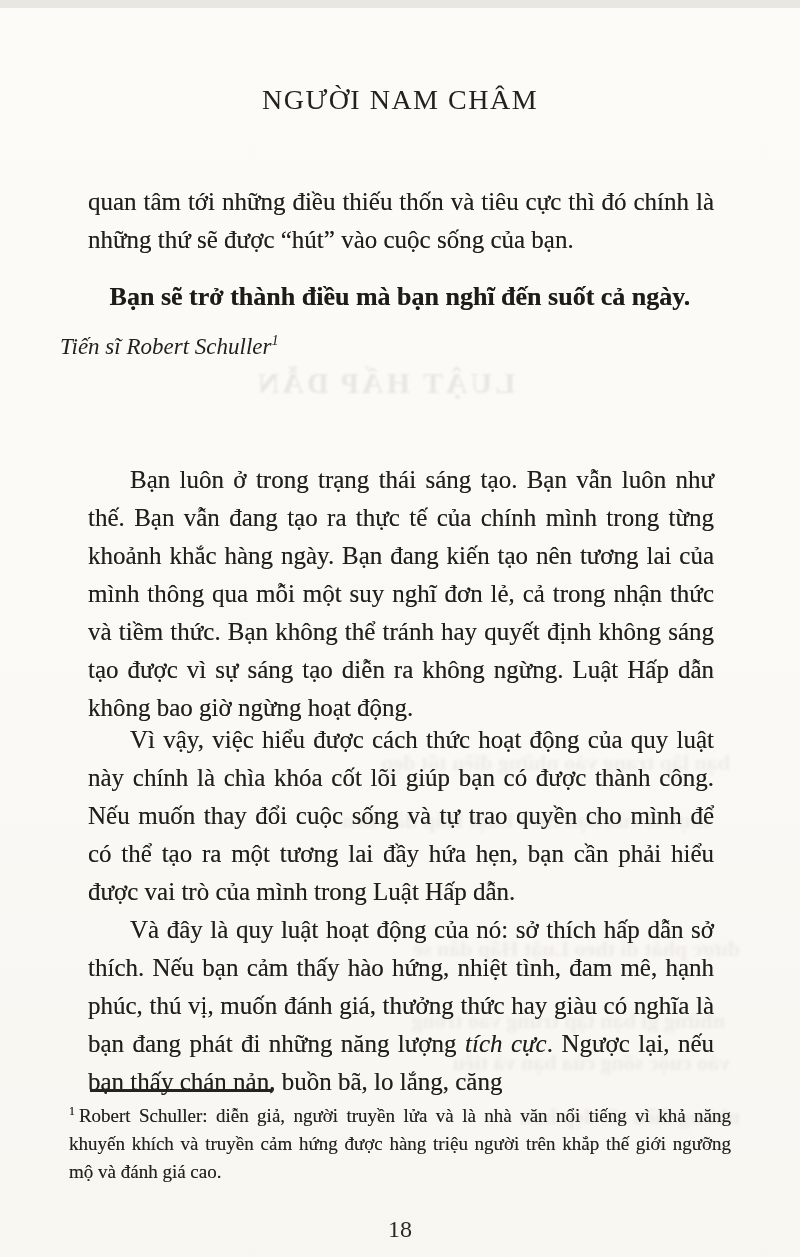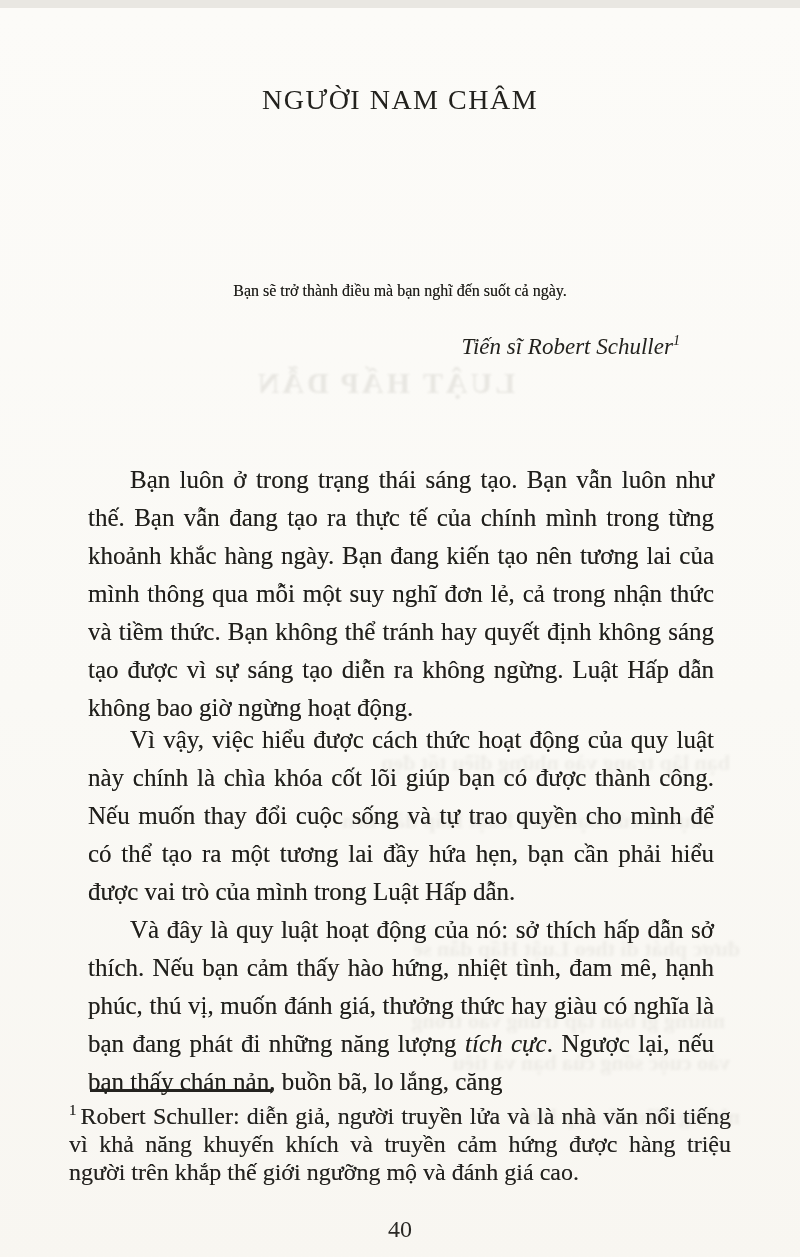--- a/index.html
+++ b/index.html
@@ -43,31 +43,31 @@
   .p-continuation { top: 150px; }
   .p-always       { top: 428px; }
   .p-therefore    { top: 688px; }
   .p-rule         { top: 878px; }
   .pull-quote {
     position: absolute;
     top: 274px;
     left: 60px;
     right: 60px;
     text-align: center;
-    font-weight: normal;
-    font-size: 16px;
+    font-weight: bold;
+    font-size: 26px;
     color: #1d1c18;
     text-shadow: 0 0 0.5px rgba(29,28,24,0.6);
   }
   .attribution {
     position: absolute;
     top: 326px;
     left: 60px;
     right: 120px;
-    text-align: right;
+    text-align: left;
     font-style: italic;
     font-size: 23px;
     color: #23221e;
   }
   sup.note-ref {
     font-size: 0.62em;
     vertical-align: super;
     line-height: 0;
   }
   .italic-inline { font-style: italic; }
@@ -78,21 +78,21 @@
     left: 90px;
     width: 182px;
     height: 3px;
     background: #24231f;
   }
   .footnote {
     position: absolute;
     top: 1094px;
     left: 69px;
     width: 662px;
-    font-size: 24px;
+    font-size: 19px;
     line-height: 28px;
     text-align: justify;
     color: #23221f;
     text-shadow: 0 0 0.4px rgba(35,34,31,0.5);
   }
   .footnote sup.note-ref { margin-right: 4px; }
   .page-number {
     position: absolute;
     top: 1208px;
     left: 0;
@@ -138,29 +138,30 @@
   <div class="bleed bleed-title">LUẬT HẤP DẪN</div>
   <div class="bleed bleed-line bl1">bạn lập trang vào những điều tốt đẹp</div>
   <div class="bleed bleed-line bl2">thực tế của bạn theo Luật Hấp dẫn nên</div>
   <div class="bleed bleed-line bl3">được phát đi theo Luật Hấp dẫn sẽ</div>
   <div class="bleed bleed-line bl4">những gì bạn tập trung vào trong</div>
   <div class="bleed bleed-line bl5">vào cuộc sống của bạn và tiêu</div>
   <div class="bleed bleed-line bl6">những điều tốt đẹp hơn</div>
 
   <div class="running-head">NGƯỜI NAM CHÂM</div>
 
+  <p class="body-par p-continuation">quan tâm tới những điều thiếu thốn và tiêu cực thì đó chính là những thứ sẽ được “hút” vào cuộc sống của bạn.</p>
 
   <div class="pull-quote">Bạn sẽ trở thành điều mà bạn nghĩ đến suốt cả ngày.</div>
 
   <div class="attribution"><span>Tiến sĩ Robert Schuller</span><sup class="note-ref">1</sup></div>
 
   <p class="body-par indent p-always">Bạn luôn ở trong trạng thái sáng tạo. Bạn vẫn luôn như thế. Bạn vẫn đang tạo ra thực tế của chính mình trong từng khoảnh khắc hàng ngày. Bạn đang kiến tạo nên tương lai của mình thông qua mỗi một suy nghĩ đơn lẻ, cả trong nhận thức và tiềm thức. Bạn không thể tránh hay quyết định không sáng tạo được vì sự sáng tạo diễn ra không ngừng. Luật Hấp dẫn không bao giờ ngừng hoạt động.</p>
 
   <p class="body-par indent p-rule"><span>Và đây là quy luật hoạt động của nó: sở thích hấp dẫn sở thích. Nếu bạn cảm thấy hào hứng, nhiệt tình, đam mê, hạnh phúc, thú vị, muốn đánh giá, thưởng thức hay giàu có nghĩa là bạn đang phát đi những năng lượng </span><span class="italic-inline">tích cực</span><span>. Ngược lại, nếu bạn thấy chán nản, buồn bã, lo lắng, căng</span></p>
 
   <p class="body-par indent p-therefore">Vì vậy, việc hiểu được cách thức hoạt động của quy luật này chính là chìa khóa cốt lõi giúp bạn có được thành công. Nếu muốn thay đổi cuộc sống và tự trao quyền cho mình để có thể tạo ra một tương lai đầy hứa hẹn, bạn cần phải hiểu được vai trò của mình trong Luật Hấp dẫn.</p>
 
   <div class="footnote-rule"></div>
   <div class="footnote"><sup class="note-ref">1</sup><span>Robert Schuller: diễn giả, người truyền lửa và là nhà văn nổi tiếng vì khả năng khuyến khích và truyền cảm hứng được hàng triệu người trên khắp thế giới ngưỡng mộ và đánh giá cao.</span></div>
 
-  <div class="page-number">40</div>
+  <div class="page-number">18</div>
 
 </div>
 
 </body></html>

